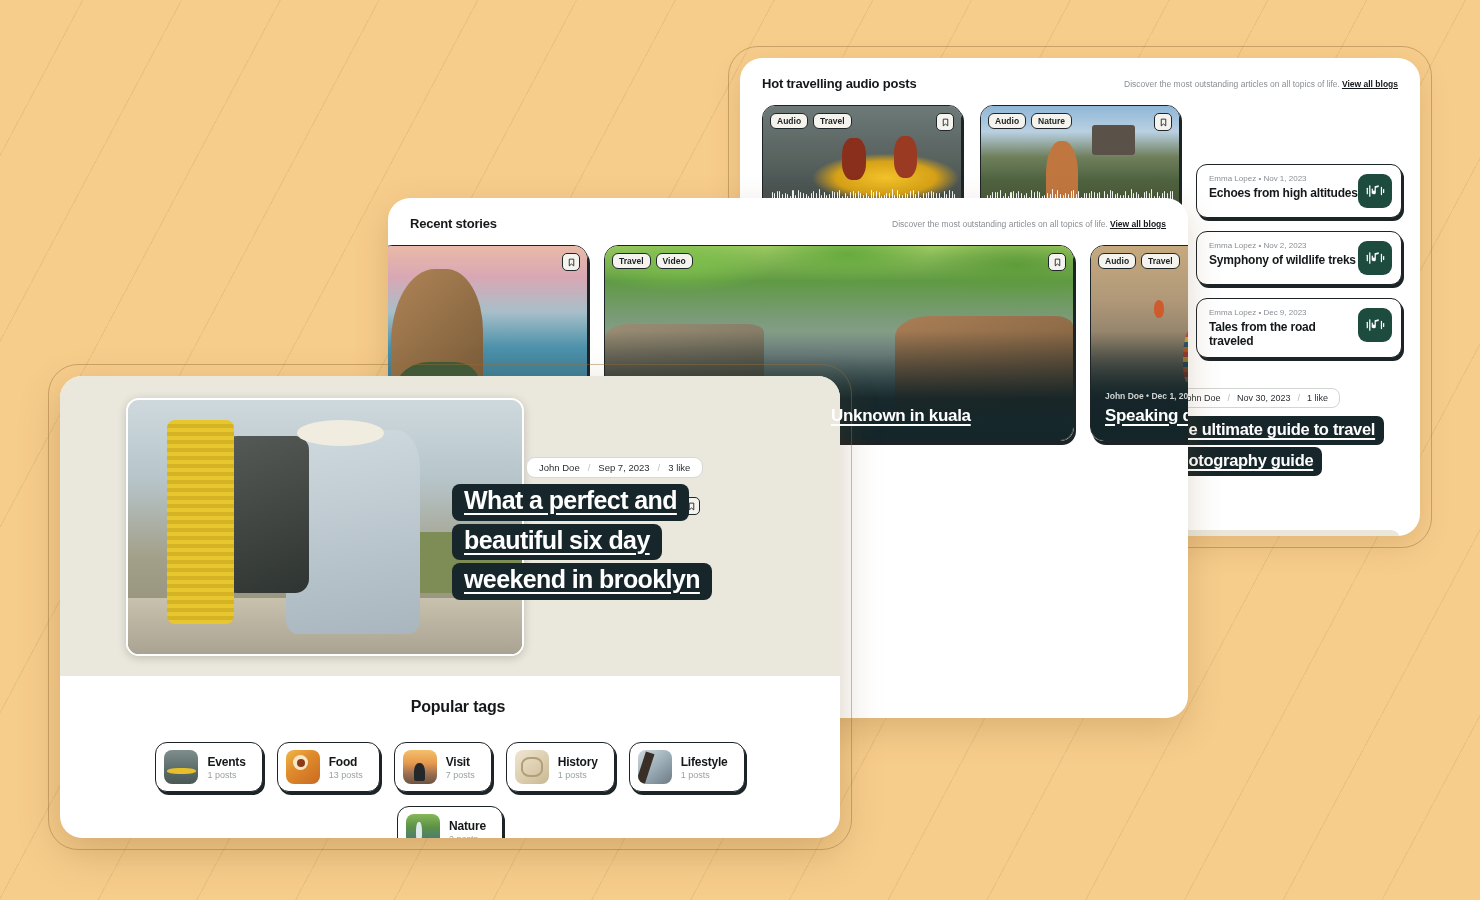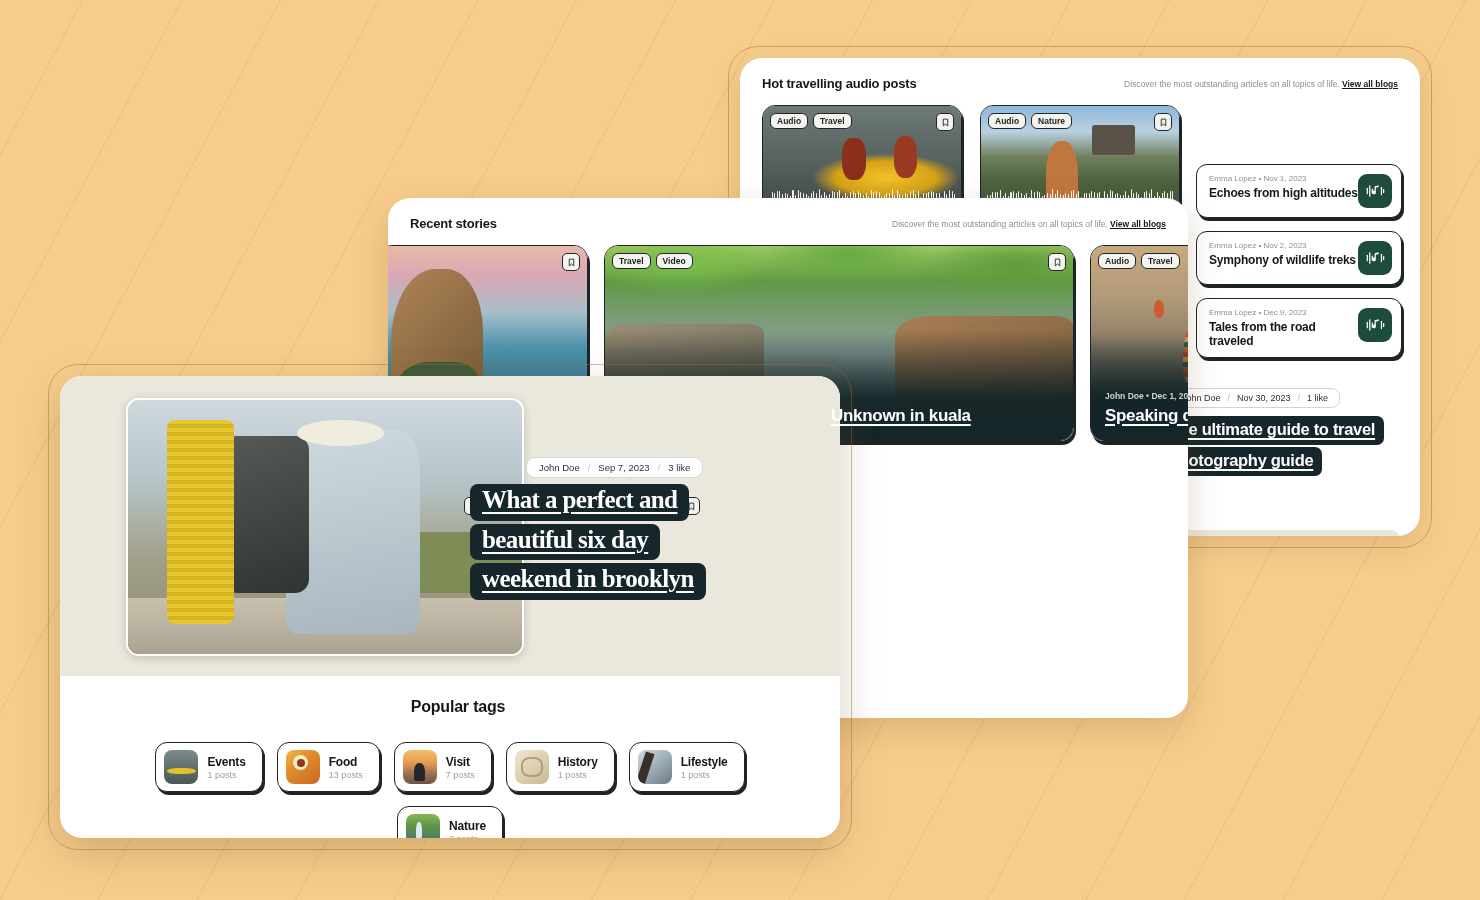--- a/index.html
+++ b/index.html
@@ -162,21 +162,21 @@
     border-radius: 13px; border: 2px solid #ffffff; overflow: hidden;
     box-shadow: 0 2px 10px rgba(0,0,0,.18);
   }
   .hero-meta {
     position: absolute; left: 466px; top: 81px;
     background: #fff; border: 1px solid #d7d8d3; border-radius: 9px;
     padding: 4px 12px; font-size: 9.5px; color: #2a3033; white-space: nowrap;
     display: flex; gap: 8px; align-items: center; z-index: 4;
   }
   .hero-meta .sep { color: #bfc3c1; }
-  .hero-title { position: absolute; left: 410px; top: 108px; width: 340px; z-index: 3; font-family: Liberation Serif, serif; }
+  .hero-title { position: absolute; left: 392px; top: 108px; width: 340px; z-index: 3; }
   .hero-title .line {
     display: inline-block; background: #17262a; color: #fff;
     font-size: 25px; font-weight: 700; letter-spacing: -0.6px;
     padding: 3px 12px 7px 12px; border-radius: 8px; margin-bottom: 3px;
     text-decoration: underline; text-underline-offset: 4px; text-decoration-thickness: 2px;
     line-height: 1.06;
   }
 
   .tags-wrap { padding: 22px 0 0 0; text-align: center; }
   .tags-title { font-size: 16px; font-weight: 700; color: #15181a; letter-spacing: -0.2px; margin-left: 16px; }

